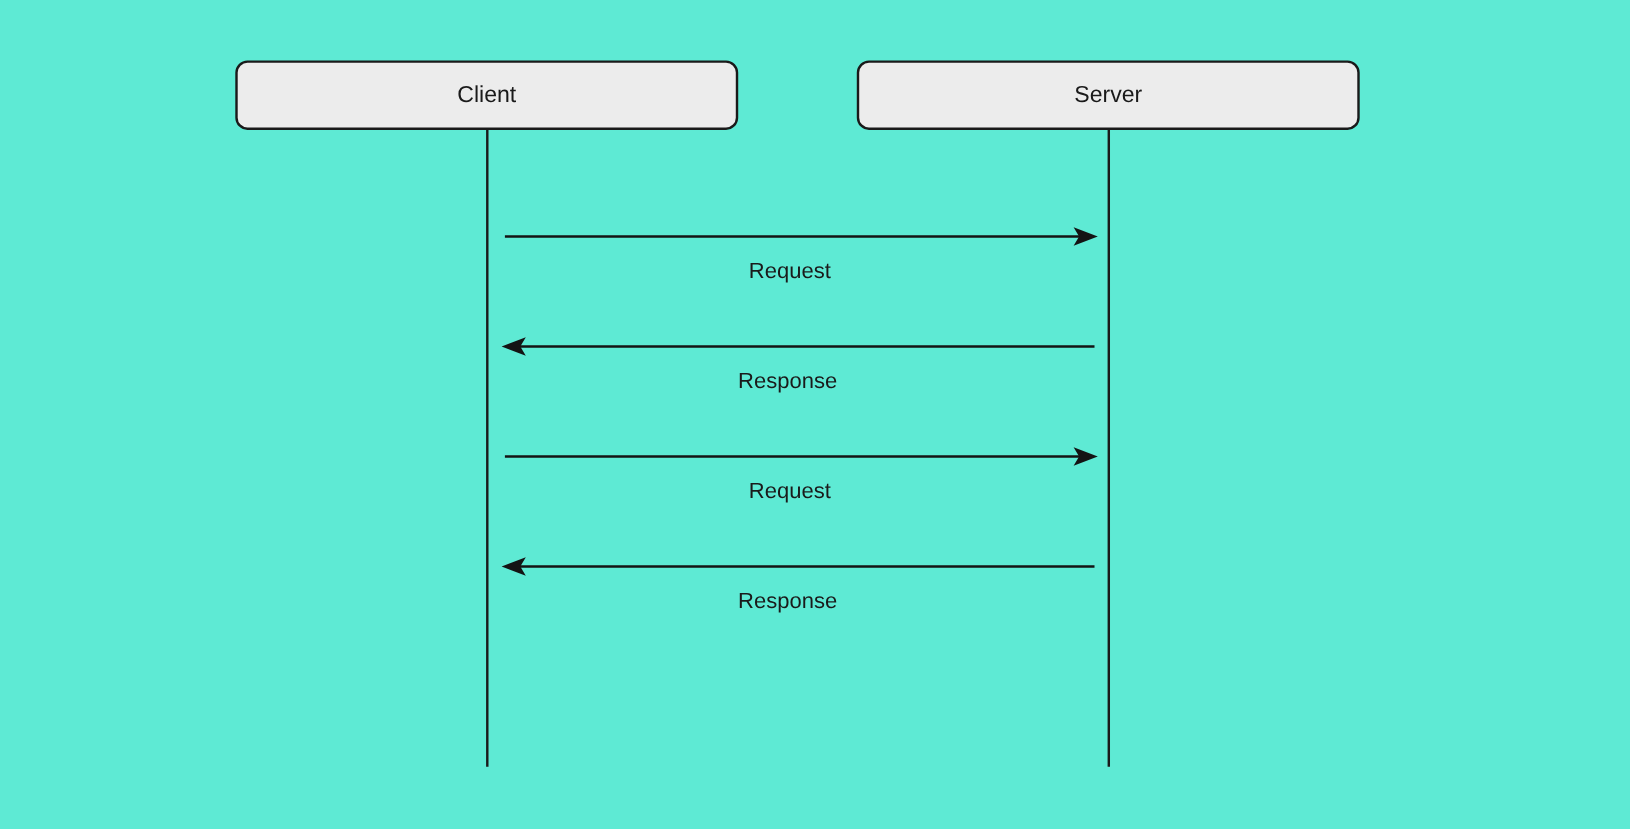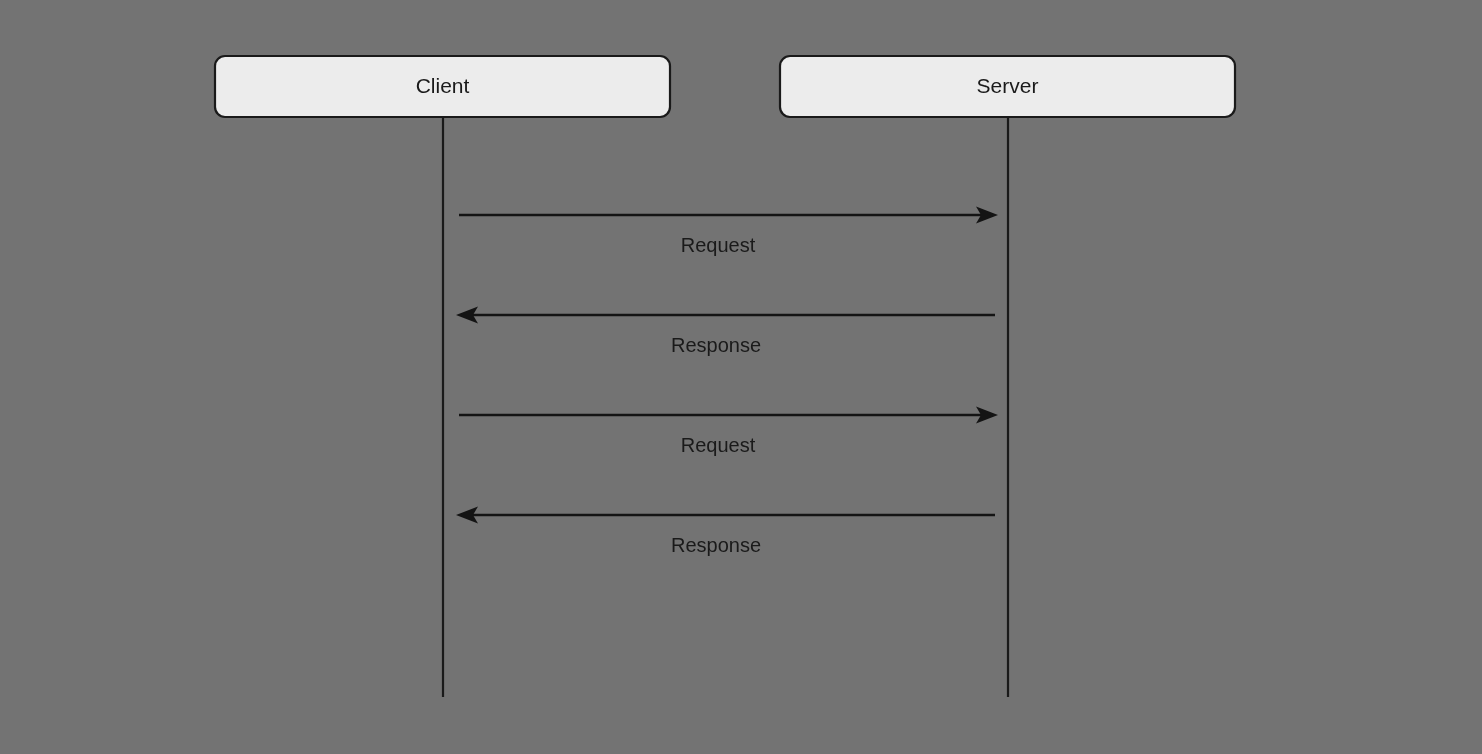--- a/index.html
+++ b/index.html
@@ -8,21 +8,21 @@
     padding: 0;
     background: #ECECEC;
   }
   body {
     font-family: "Liberation Sans", sans-serif;
   }
   #canvas {
     position: relative;
     width: 1482px;
     height: 754px;
-    background: #737373;
+    background: #5eead4;
     overflow: hidden;
   }
   #diagram-svg {
     position: absolute;
     top: 0;
     left: 0;
     width: 1482px;
     height: 754px;
     display: block;
   }

